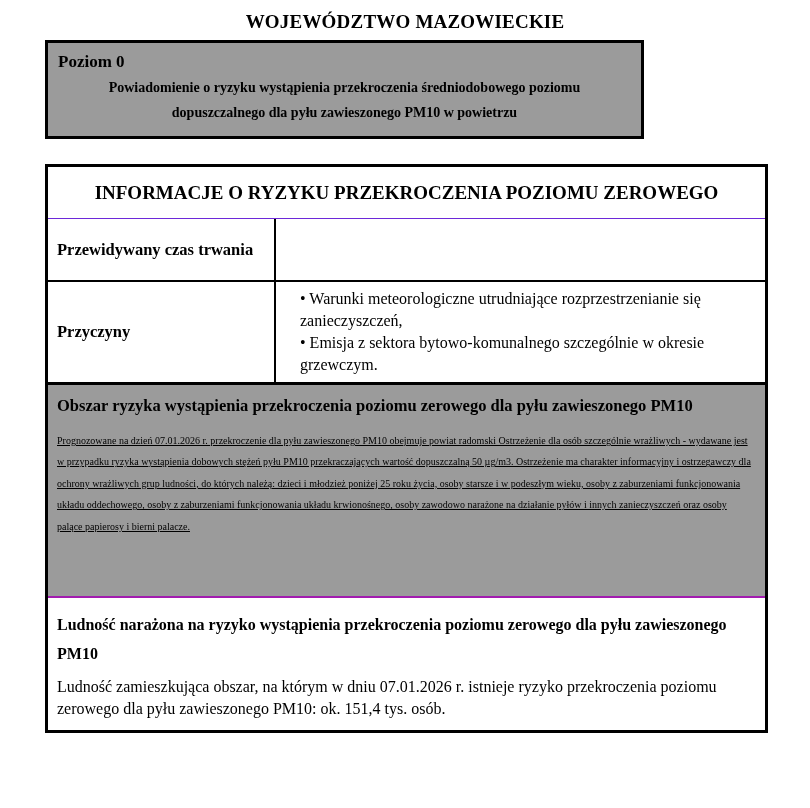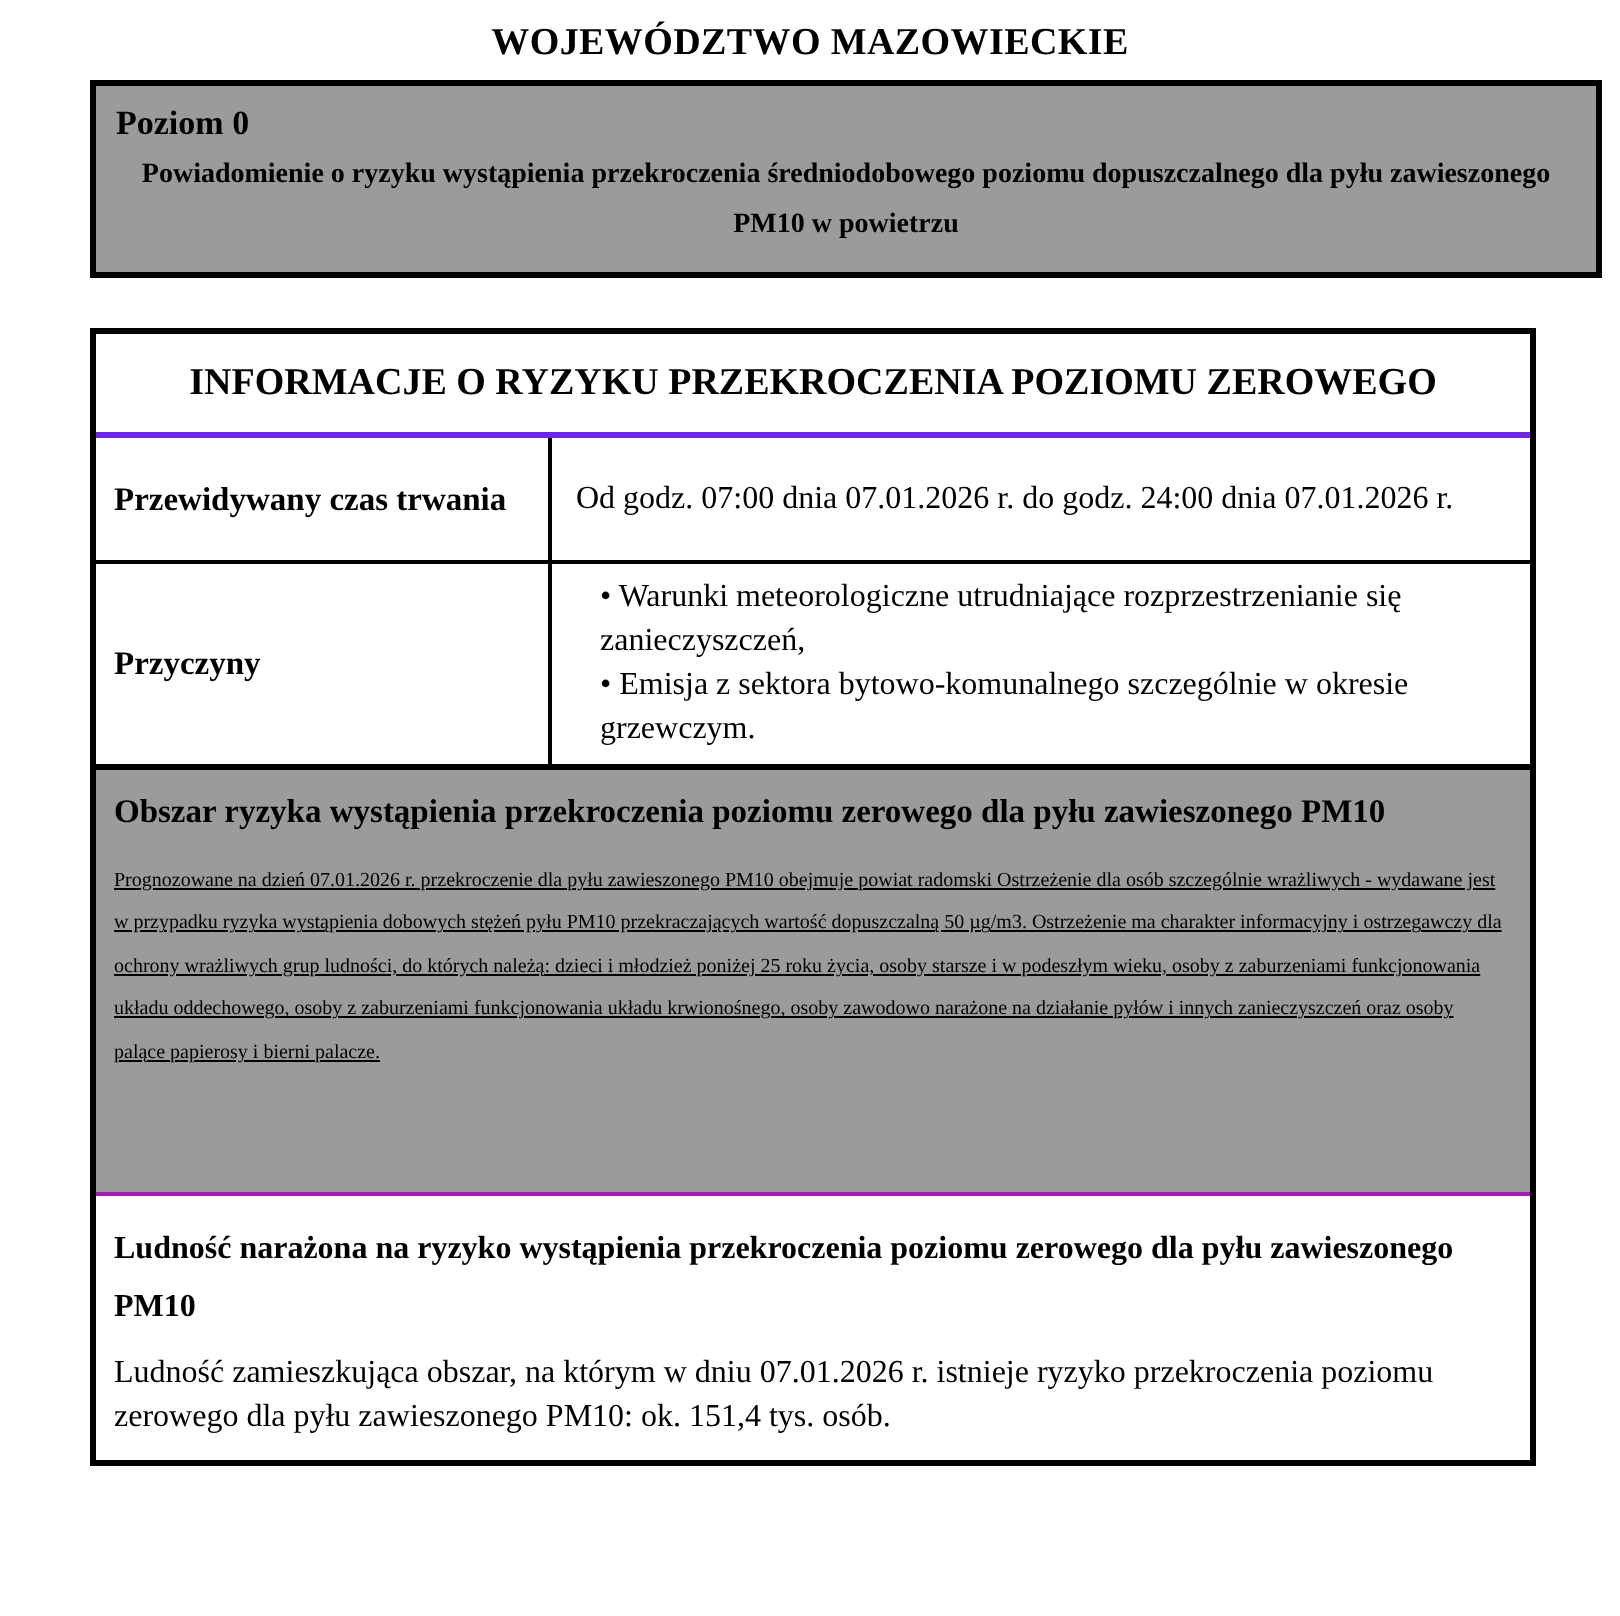--- a/index.html
+++ b/index.html
@@ -18,21 +18,21 @@
   }
   .doc-title {
     padding-top: 11px;
     text-align: center;
     font-weight: bold;
     font-size: 19px;
     letter-spacing: 0.2px;
   }
   .banner {
     margin: 7px 0 0 45px;
-    width: 756px;
+    width: 599px;
     box-sizing: border-box;
     border: 3px solid #000;
     background: #9b9b9b;
     padding: 6px 10px 11px 10px;
   }
   .banner-level {
     font-weight: bold;
     font-size: 17px;
     line-height: 26px;
     text-align: left;
@@ -47,21 +47,21 @@
   .info-table {
     margin: 25px 0 0 45px;
     width: 723px;
     box-sizing: border-box;
     border: 3px solid #000;
     background: #fff;
   }
   .t-header {
     box-sizing: border-box;
     min-height: 52px;
-    border-bottom: 3px solid #6d28d9;
+    border-bottom: 1px solid #6d28d9;
     display: flex;
     align-items: center;
     justify-content: center;
     font-weight: bold;
     font-size: 19px;
     text-align: center;
     padding: 4px 8px;
   }
   .t-row {
     display: flex;
@@ -145,21 +145,20 @@
     <div class="banner-msg">Powiadomienie o ryzyku wystąpienia przekroczenia średniodobowego poziomu dopuszczalnego dla pyłu zawieszonego PM10 w powietrzu</div>
   </div>
 
   <div class="info-table">
 
     <div class="t-header">INFORMACJE O RYZYKU PRZEKROCZENIA POZIOMU ZEROWEGO</div>
 
 
     <div class="t-row r1">
       <div class="t-label">Przewidywany czas trwania</div>
-      <div class="t-value">Od godz. 07:00 dnia 07.01.2026 r. do godz. 24:00 dnia 07.01.2026 r.</div>
     </div>
 
     <div class="t-row r2">
       <div class="t-label">Przyczyny</div>
       <div class="t-value">
         <span class="bullet-line">• Warunki meteorologiczne utrudniające rozprzestrzenianie się zanieczyszczeń,</span>
         <span class="bullet-line">• Emisja z sektora bytowo-komunalnego szczególnie w okresie grzewczym.</span>
       </div>
     </div>
 

